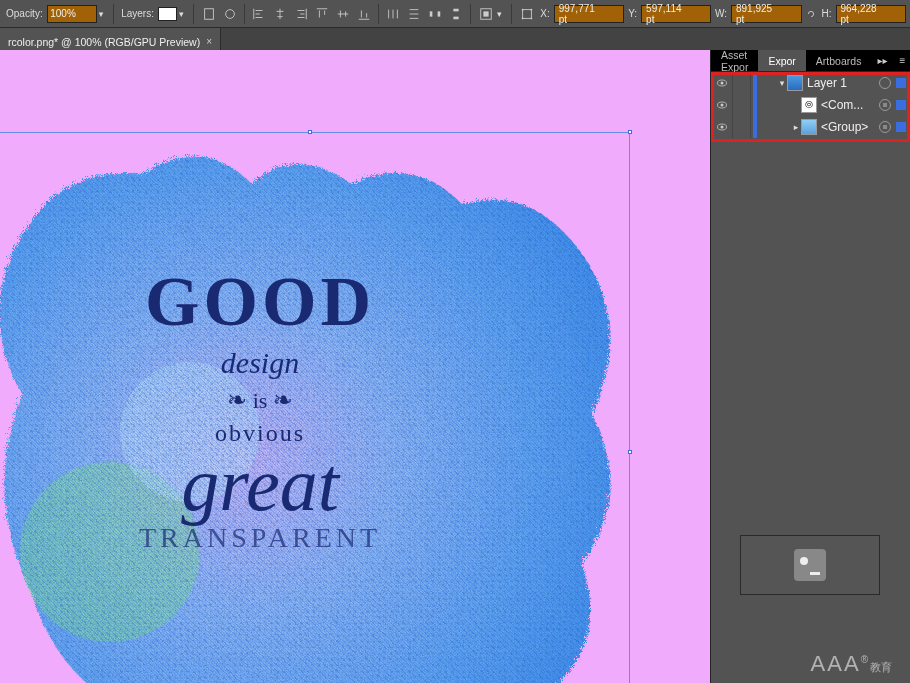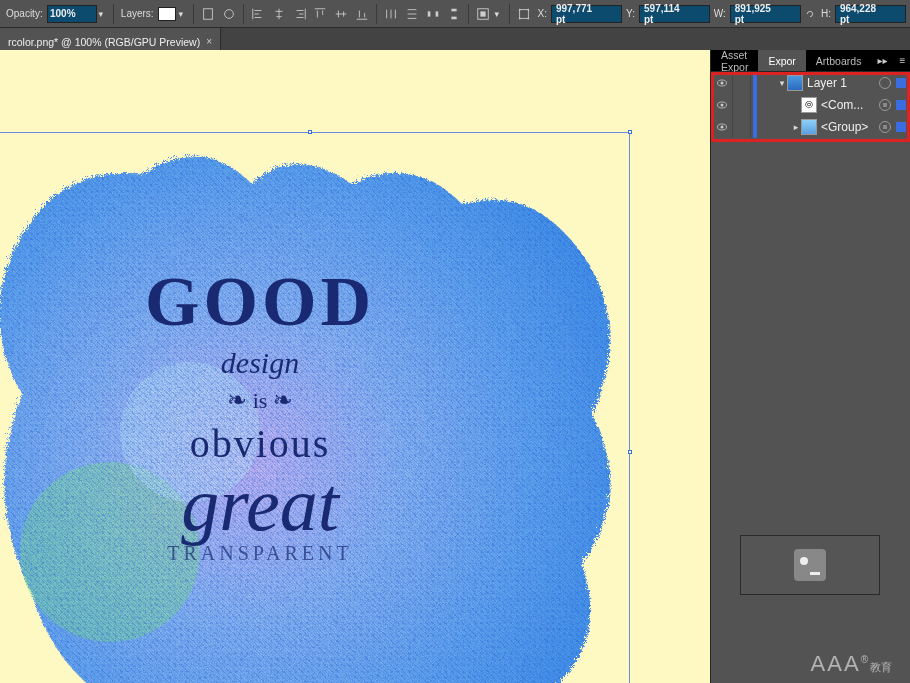--- a/index.html
+++ b/index.html
@@ -1,50 +1,50 @@
 <!DOCTYPE html>
 <html><head>
 <meta charset="utf-8">
 <style>
   * { box-sizing: border-box; margin: 0; padding: 0; }
   html, body { width: 910px; height: 683px; overflow: hidden; font-family: "Segoe UI", Tahoma, sans-serif; background: #4a4a4a; color: #ccc; font-size: 11px; user-select: none; }
   
   
   .toolbar { height: 28px; background: #535353; display: flex; align-items: center; padding: 0 4px; gap: 2px; border-bottom: 1px solid #2a2a2a; }
   .tb-lbl { color: #ddd; font-size: 10px; margin: 0 2px; }
-  .tb-val { background: #0c4a6e; border: 1px solid #222; color: #eee; height: 18px; min-width: 56px; display: inline-flex; align-items: center; justify-content: flex-end; padding: 0 20px 0 4px; font-size: 10px; font-weight: bold; }
+  .tb-val { background: #a16207; border: 1px solid #222; color: #eee; height: 18px; min-width: 56px; display: inline-flex; align-items: center; justify-content: flex-end; padding: 0 20px 0 4px; font-size: 10px; }
   .tb-val.small { min-width: 40px; }
   .tb-btn { width: 20px; height: 20px; display: inline-flex; align-items: center; justify-content: center; color: #ddd; }
   .tb-sep { width: 1px; height: 20px; background: #393939; margin: 0 3px; }
   .tb-swatch { width: 20px; height: 14px; background: #fff; border: 1px solid #222; }
   .tb-chev { width: 10px; font-size: 9px; color: #ddd; }
   .link-ic { width:14px; height:14px; color:#ccc; }
 
   
   .tabs { height: 28px; background: #434343; border-bottom: 1px solid #1e1e1e; display: flex; align-items: stretch; }
   .tab { display: flex; align-items: center; gap: 6px; padding: 0 8px; background: #535353; color: #eee; font-size: 10.5px; border-right: 1px solid #2a2a2a; }
   .tab .close { color: #ccc; font-size: 10px; }
   
   
   .main { position: absolute; top: 50px; left: 0; right: 200px; bottom: 0; background: #4a4a4a; overflow: hidden; }
-  .canvas-wrap { position: absolute; inset: 0; background: #fef9c3; padding-left: 33px; }
+  .canvas-wrap { position: absolute; inset: 0; background: #f0abfc; padding-left: 33px; }
   .artboard-bbox { position: absolute; left: -10px; top: 82px; width: 640px; height: 640px; border: 1px solid #6a8de0; }
   .artboard-bbox .h { position:absolute; width:4px; height:4px; background:#fff; border:1px solid #3a6de0; }.h.tm{left:50%;top:-3px;margin-left:-2px}.h.tr{right:-3px;top:-3px}.h.mr{right:-3px;top:50%;margin-top:-2px}
   .artwork { position:absolute; left:-10px; top:82px; width:640px; height:640px; overflow:hidden; }
   
   
   .blob { position:absolute; inset:0; }
   .blob svg { width:100%; height:100%; display:block; }
   .lettering { position:absolute; left:110px; top:130px; color:#1a2a72; font-family: "Brush Script MT","Segoe Script",cursive; text-align:center; width:320px; }
   .lettering .l1{ font-size:70px; letter-spacing:4px; font-weight:bold; font-family:"Comic Sans MS","Marker Felt",cursive;}
   .lettering .l2{ font-size:30px; font-style:italic; margin-top:4px;}
   .lettering .l3{ font-size:22px; margin-top:6px;}
-  .lettering .l4{ font-size:40px; letter-spacing:2px; font-family:"Comic Sans MS",cursive; margin-top:6px;}
+  .lettering .l4{ font-size:24px; letter-spacing:2px; font-family:"Comic Sans MS",cursive; margin-top:6px;}
   .lettering .l5{ font-size:76px; font-style:italic; margin-top:-6px; font-family:"Brush Script MT",cursive;}
-  .lettering .l6{ font-size:20px; letter-spacing:4px; text-transform:uppercase; margin-top:-6px; opacity:0.7;}
+  .lettering .l6{ font-size:28px; letter-spacing:4px; text-transform:uppercase; margin-top:-6px; opacity:0.7;}
   .leaf{ display:inline-block; font-size:24px; }
 
   
   .right { position:absolute; top:50px; right:0; bottom:0; width:200px; background:#535353; border-left:1px solid #262626; }
   .rtabs { height:22px; display:flex; align-items:stretch; background:#000000; border-bottom:1px solid #262626; }
   .rtab { padding:0 10px; display:flex; align-items:center; font-size:10.5px; color:#bbb; }
   .rtab.active { background:#535353; color:#fff; }
   .rtab-spacer{flex:1}
   .rtab-more{ padding:0 6px; display:flex; align-items:center; font-size:10px; color:#ccc;}
   

